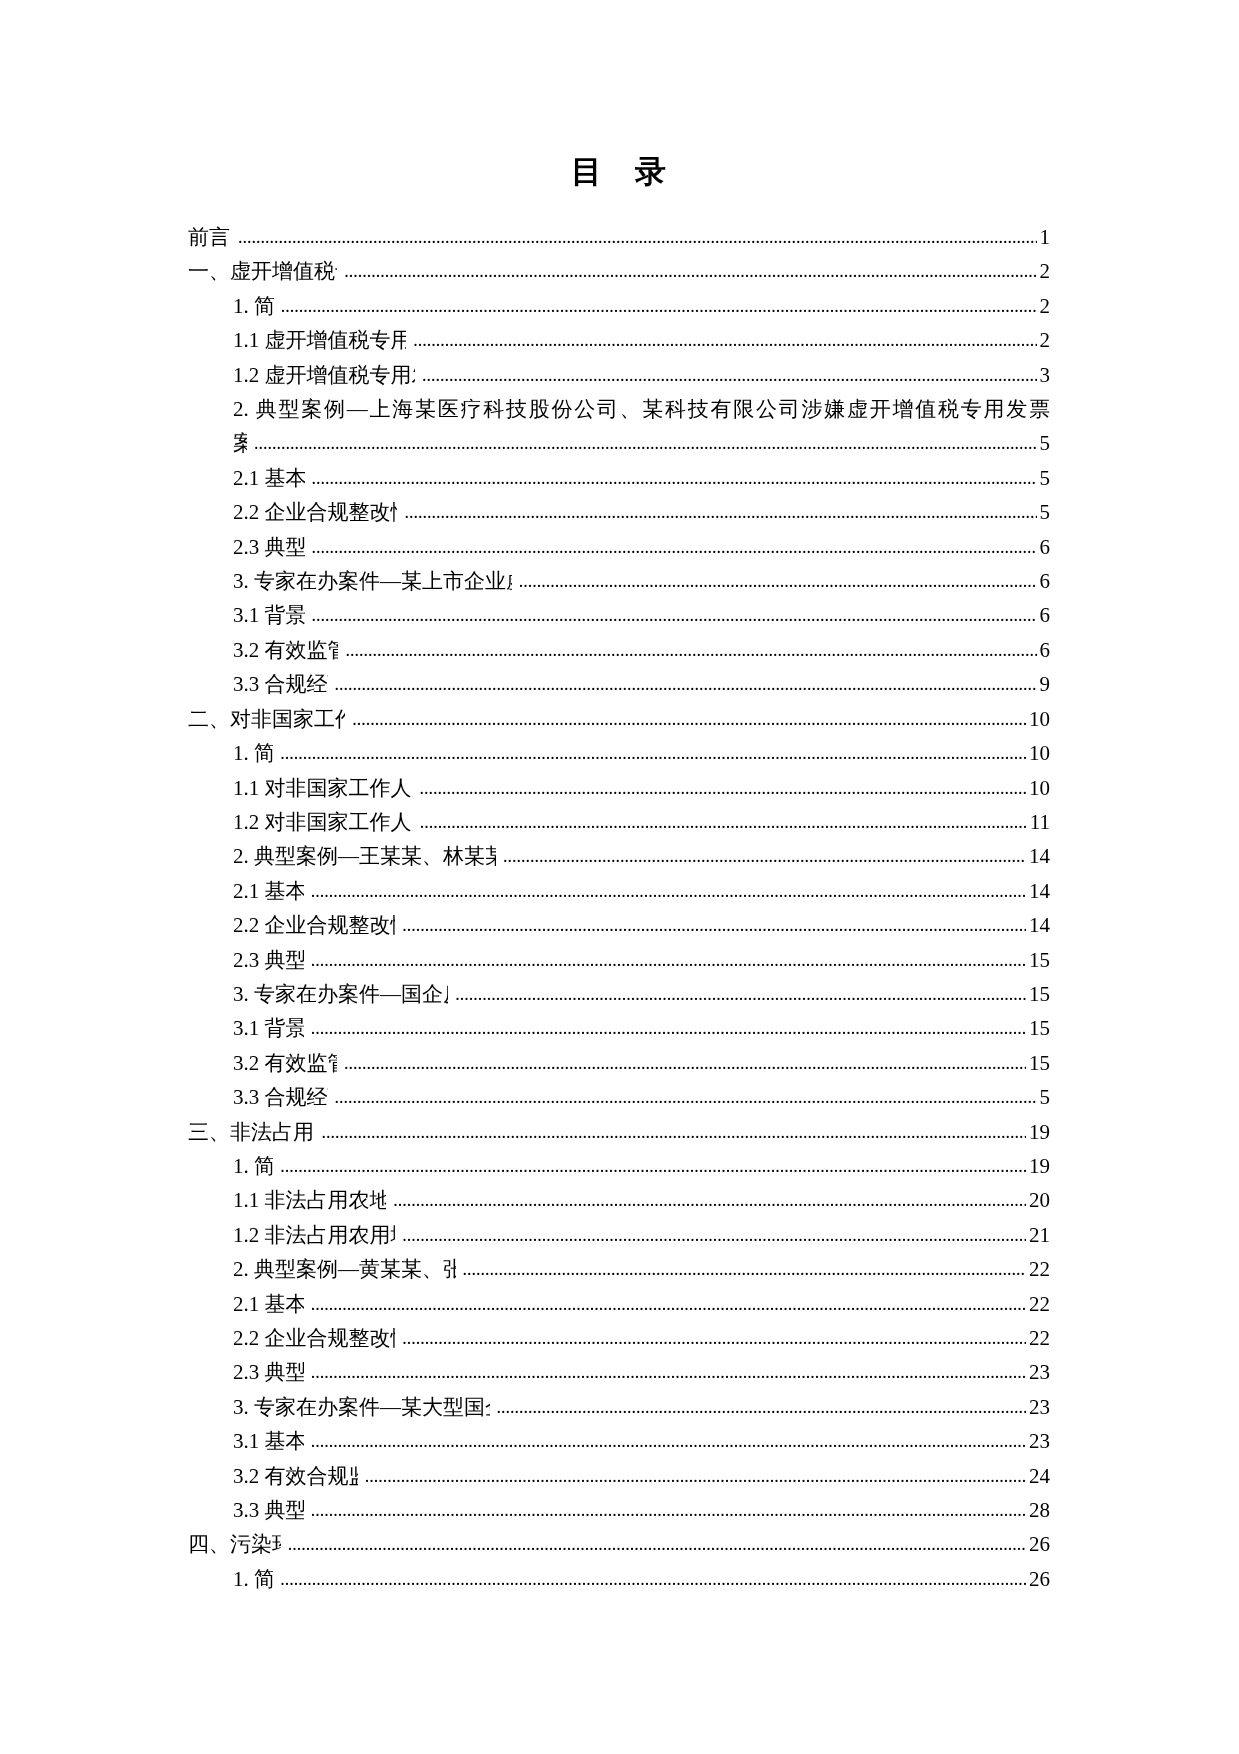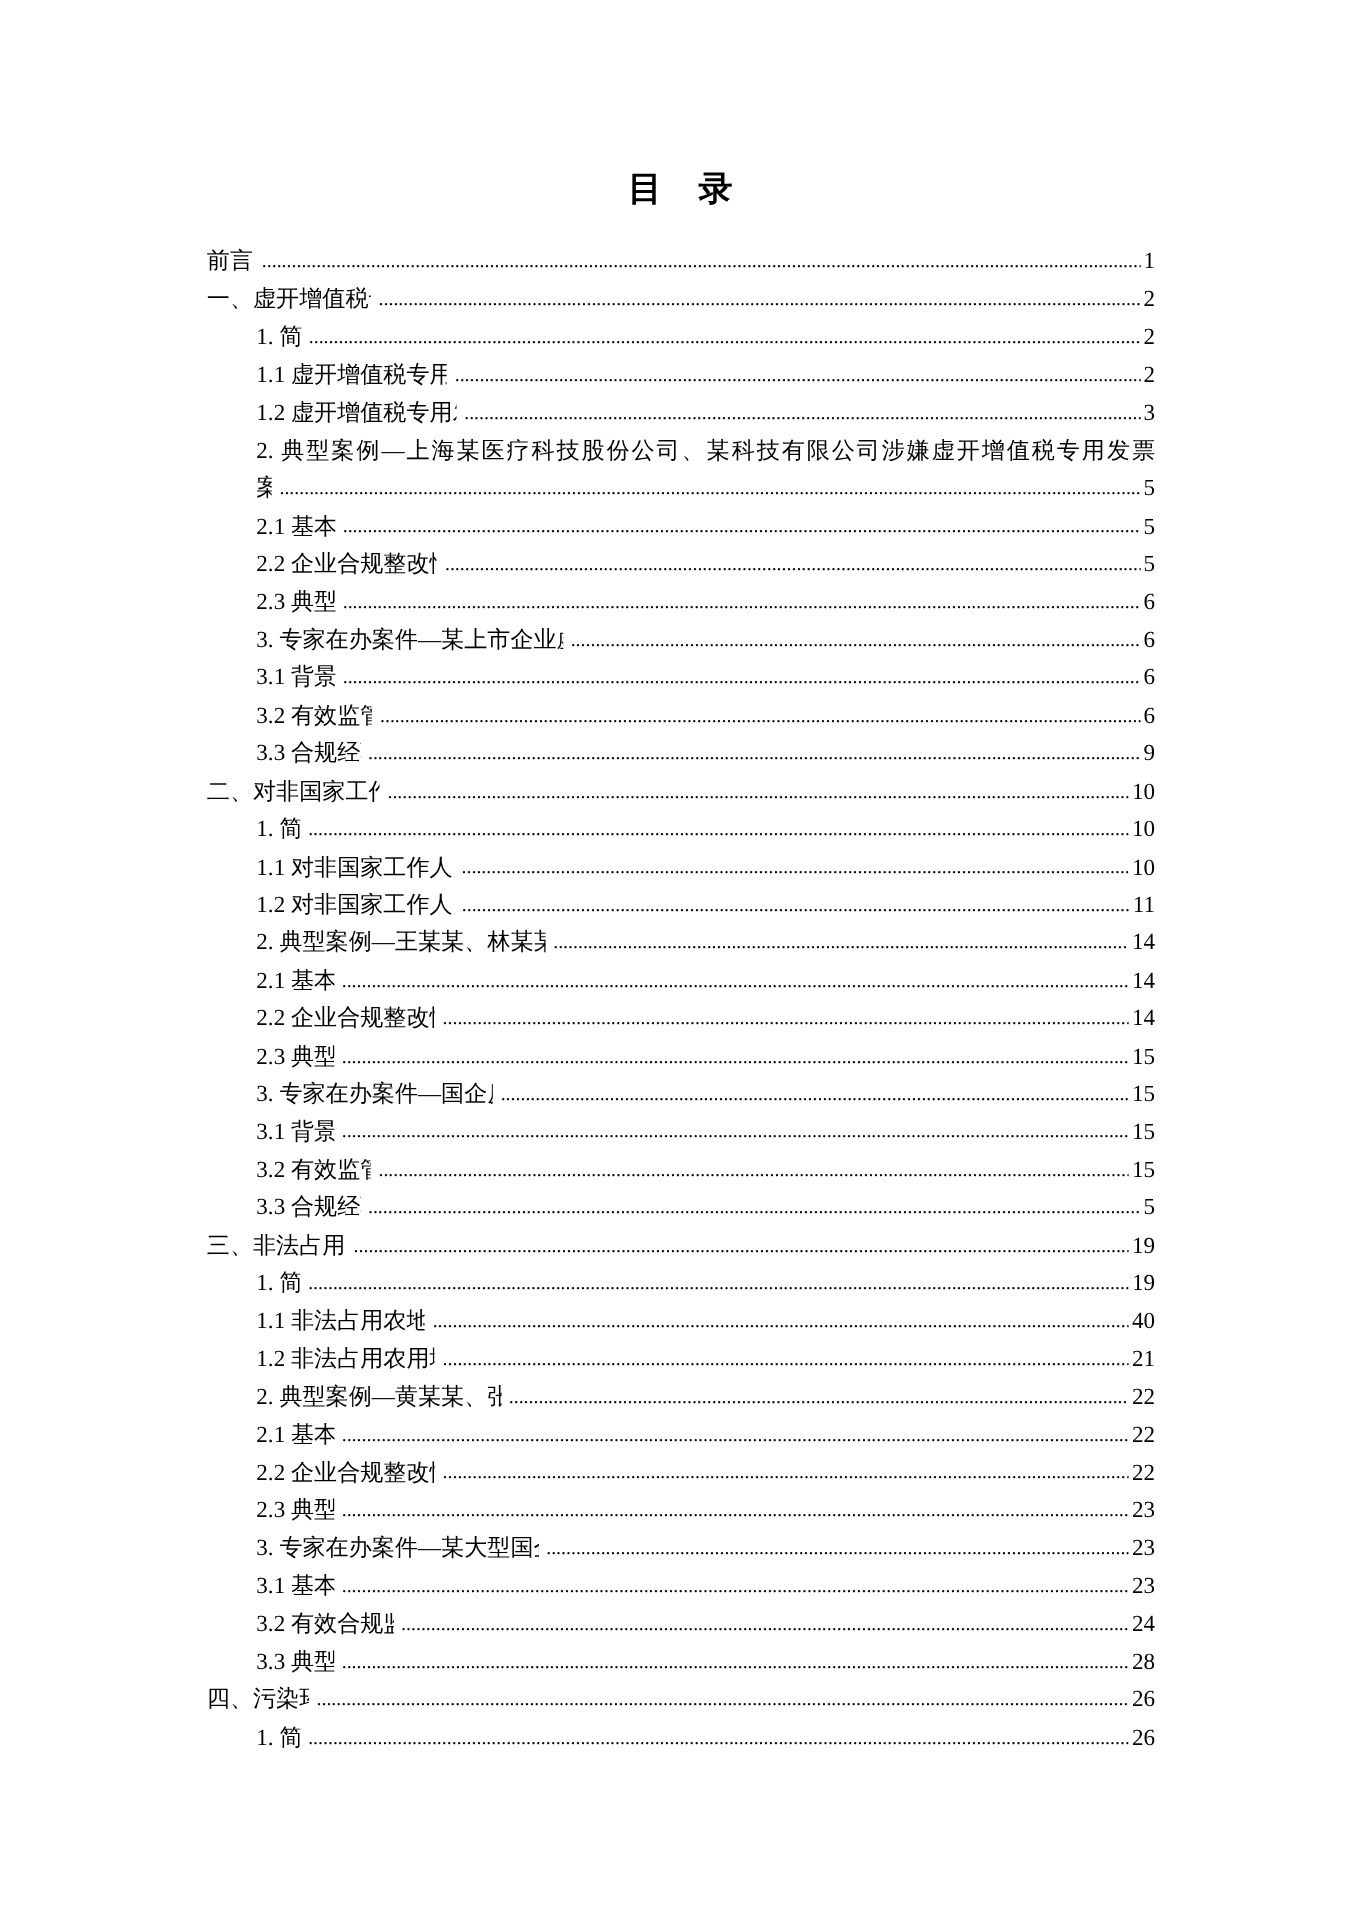--- a/index.html
+++ b/index.html
@@ -212,21 +212,21 @@
           <span class="pnum">19</span>
         </div>
         <div class="toc-row lvl1">
           <span class="text">1. 简述</span>
           <span class="leader">....................................................................................................................................................................................................................................................................</span>
           <span class="pnum">19</span>
         </div>
         <div class="toc-row lvl1">
           <span class="text">1.1 非法占用农地罪的犯罪构成</span>
           <span class="leader">....................................................................................................................................................................................................................................................................</span>
-          <span class="pnum">40</span>
+          <span class="pnum">20</span>
         </div>
         <div class="toc-row lvl1">
           <span class="text">1.2 非法占用农用地罪的实务现状</span>
           <span class="leader">....................................................................................................................................................................................................................................................................</span>
           <span class="pnum">21</span>
         </div>
         <div class="toc-row lvl1">
           <span class="text">2. 典型案例—黄某某、张某某非法占用农用地罪案</span>
           <span class="leader">....................................................................................................................................................................................................................................................................</span>
           <span class="pnum">22</span>

